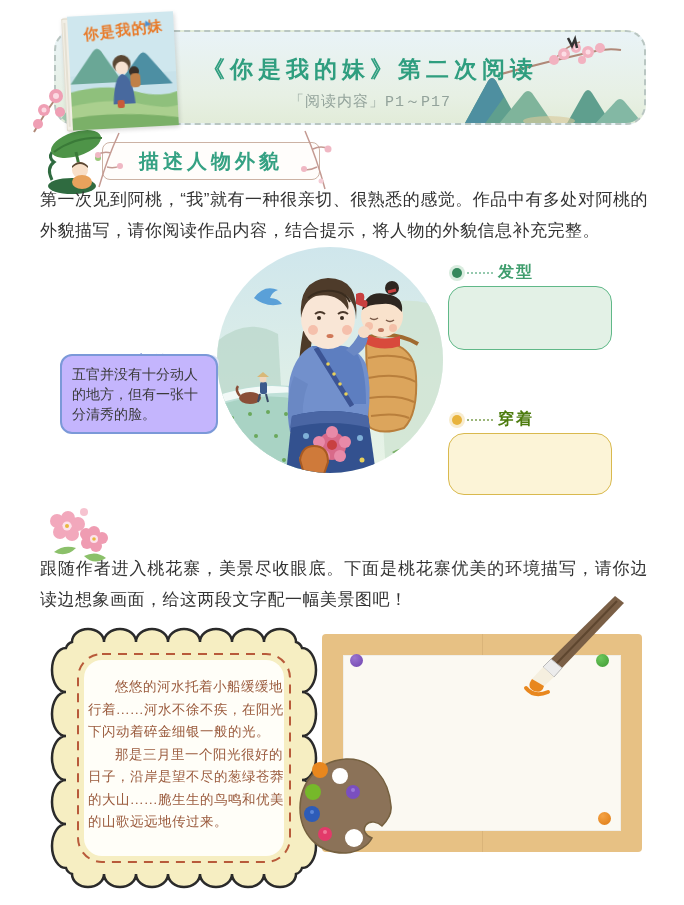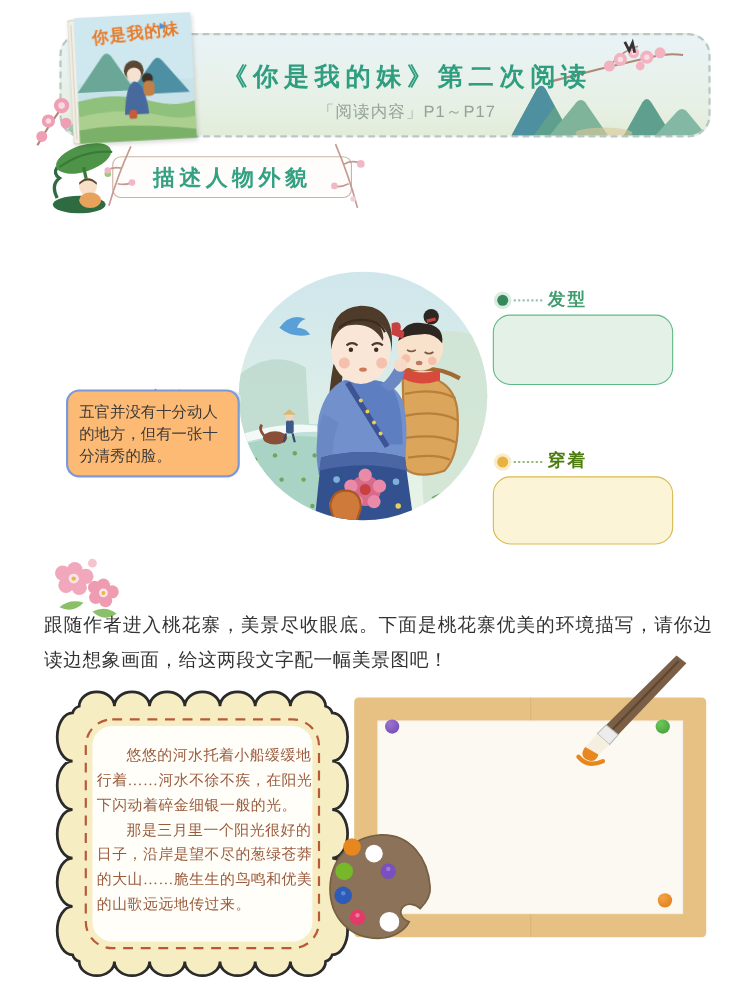--- a/index.html
+++ b/index.html
@@ -6,20 +6,21 @@
   html,body { background:#fff; }
   body { font-family:"Liberation Sans", sans-serif; }
   .page { position:relative; width:684px; height:905px; background:#fff; overflow:hidden; }
 
   
   .header-box {
     position:absolute; left:54px; top:30px; width:592px; height:95px;
     border:2px dashed #b9c6c2; border-radius:20px;
     background:linear-gradient(180deg,#e9f3f7 0%, #e7f0e4 70%, #e2ecd9 100%);
     overflow:hidden;
+    font-family:Liberation Mono, monospace;
   }
   .header-title {
     position:absolute; left:120px; right:80px; top:22px; text-align:center;
     font-size:23px; font-weight:bold; letter-spacing:5px; color:#2f9e7f;
   }
   .header-sub {
     position:absolute; left:120px; right:80px; top:60px; text-align:center;
     font-size:15px; letter-spacing:1px; color:#93a39b;
   }
   .header-deco { position:absolute; pointer-events:none; }
@@ -54,21 +55,21 @@
   .c-dash { display:inline-block; width:26px; height:0; border-top:2px dotted currentColor; opacity:.55; }
   .lbl-face { color:#6f86d2; }
   .lbl-face .c-dot { background:#5572cc; box-shadow:0 0 0 3px #dde4f6; }
   .lbl-hair { color:#3f9d6d; }
   .lbl-hair .c-dot { background:#35885c; box-shadow:0 0 0 3px #d9ecdf; }
   .lbl-cloth { color:#4d7c0f;justify-content:center; }
   .lbl-cloth .c-dot { background:#e8b33c; box-shadow:0 0 0 3px #f8ecce; }
 
   .note-face {
     position:absolute; left:60px; top:354px; width:158px; min-height:64px;
-    border:2px solid #7b99d8; border-radius:12px; background:#fdba74;
+    border:2px solid #7b99d8; border-radius:12px; background:#c4b5fd;
     padding:8px 10px; font-size:14px; line-height:20px; color:#3a3a3a;
   }
   .ans-box { position:absolute; width:164px; height:64px; border-radius:16px; }
   .ans-hair { left:448px; top:286px; background:#e3f1e6; border:1.5px solid #60b888; }
   .ans-cloth { left:448px; top:433px; height:62px; background:#fcf4d7; border:1.5px solid #d9b94e; }
 
   
   .cloud { position:absolute; left:46px; top:626px; width:276px; height:264px; }
   .cloud-text {
     position:absolute; left:88px; top:676px; width:196px;
@@ -194,20 +195,21 @@
     </svg>
     <svg class="twig" style="right:-16px;top:-14px;width:44px;height:62px;" viewBox="0 0 44 62">
       <path d="M14 2 Q26 30 34 60 M22 20 Q30 16 38 20 M26 38 Q18 42 12 40" stroke="#c49a92" stroke-width="1.5" fill="none"></path>
       <circle cx="37" cy="20" r="3.5" fill="#f0b8c4"></circle>
         <circle cx="13" cy="40" r="3" fill="#f0b8c4"></circle>
         <circle cx="30" cy="52" r="2.5" fill="#f4cdd6"></circle>
     </svg>
     <span class="badge-text">描述人物外貌</span>
   </div>
 
+  <div class="para" style="top:184px;">第一次见到阿桃，“我”就有一种很亲切、很熟悉的感觉。作品中有多处对阿桃的外貌描写，请你阅读作品内容，结合提示，将人物的外貌信息补充完整。</div>
 
   <svg class="portrait" viewBox="0 0 228 228">
     <defs>
       <clipPath id="cir">
           <circle cx="114" cy="114" r="113"></circle>
         </clipPath>
       <linearGradient id="bg" x1="0" y1="0" x2="0" y2="1">
         <stop offset="0" stop-color="#cfe6ec"></stop>
           <stop offset=".55" stop-color="#ddeee8"></stop>
           <stop offset="1" stop-color="#e9f4e6"></stop>

